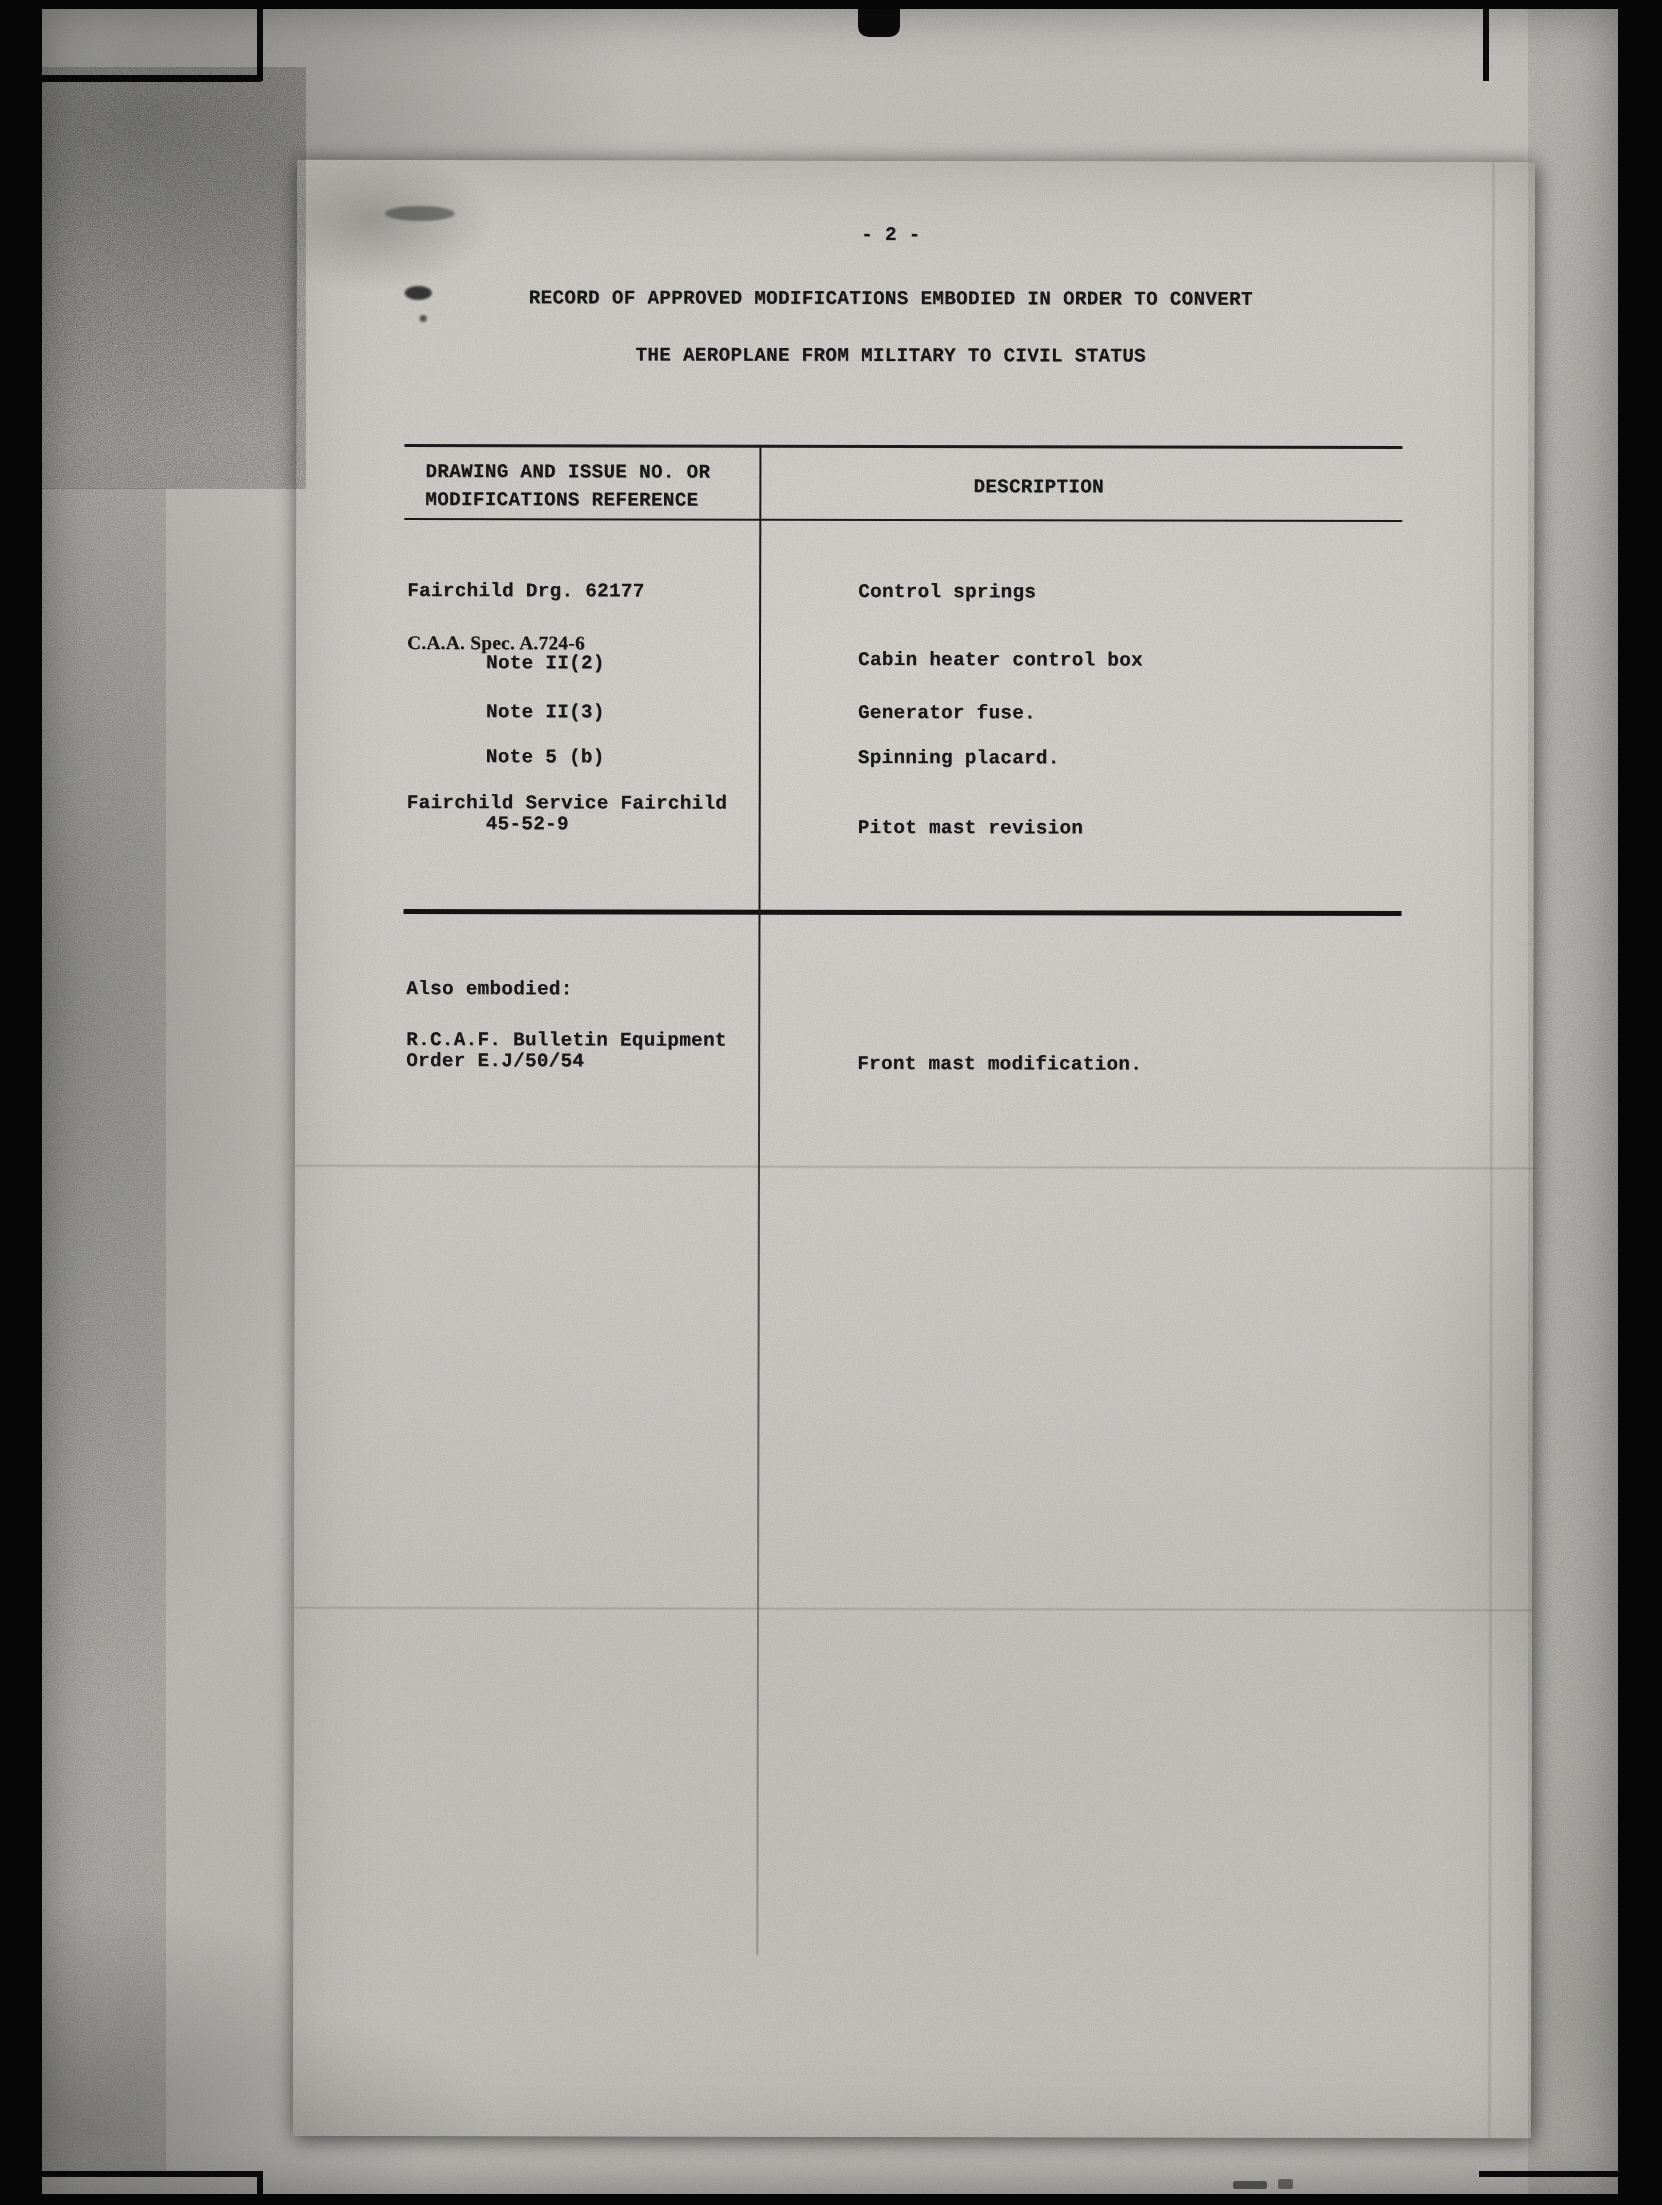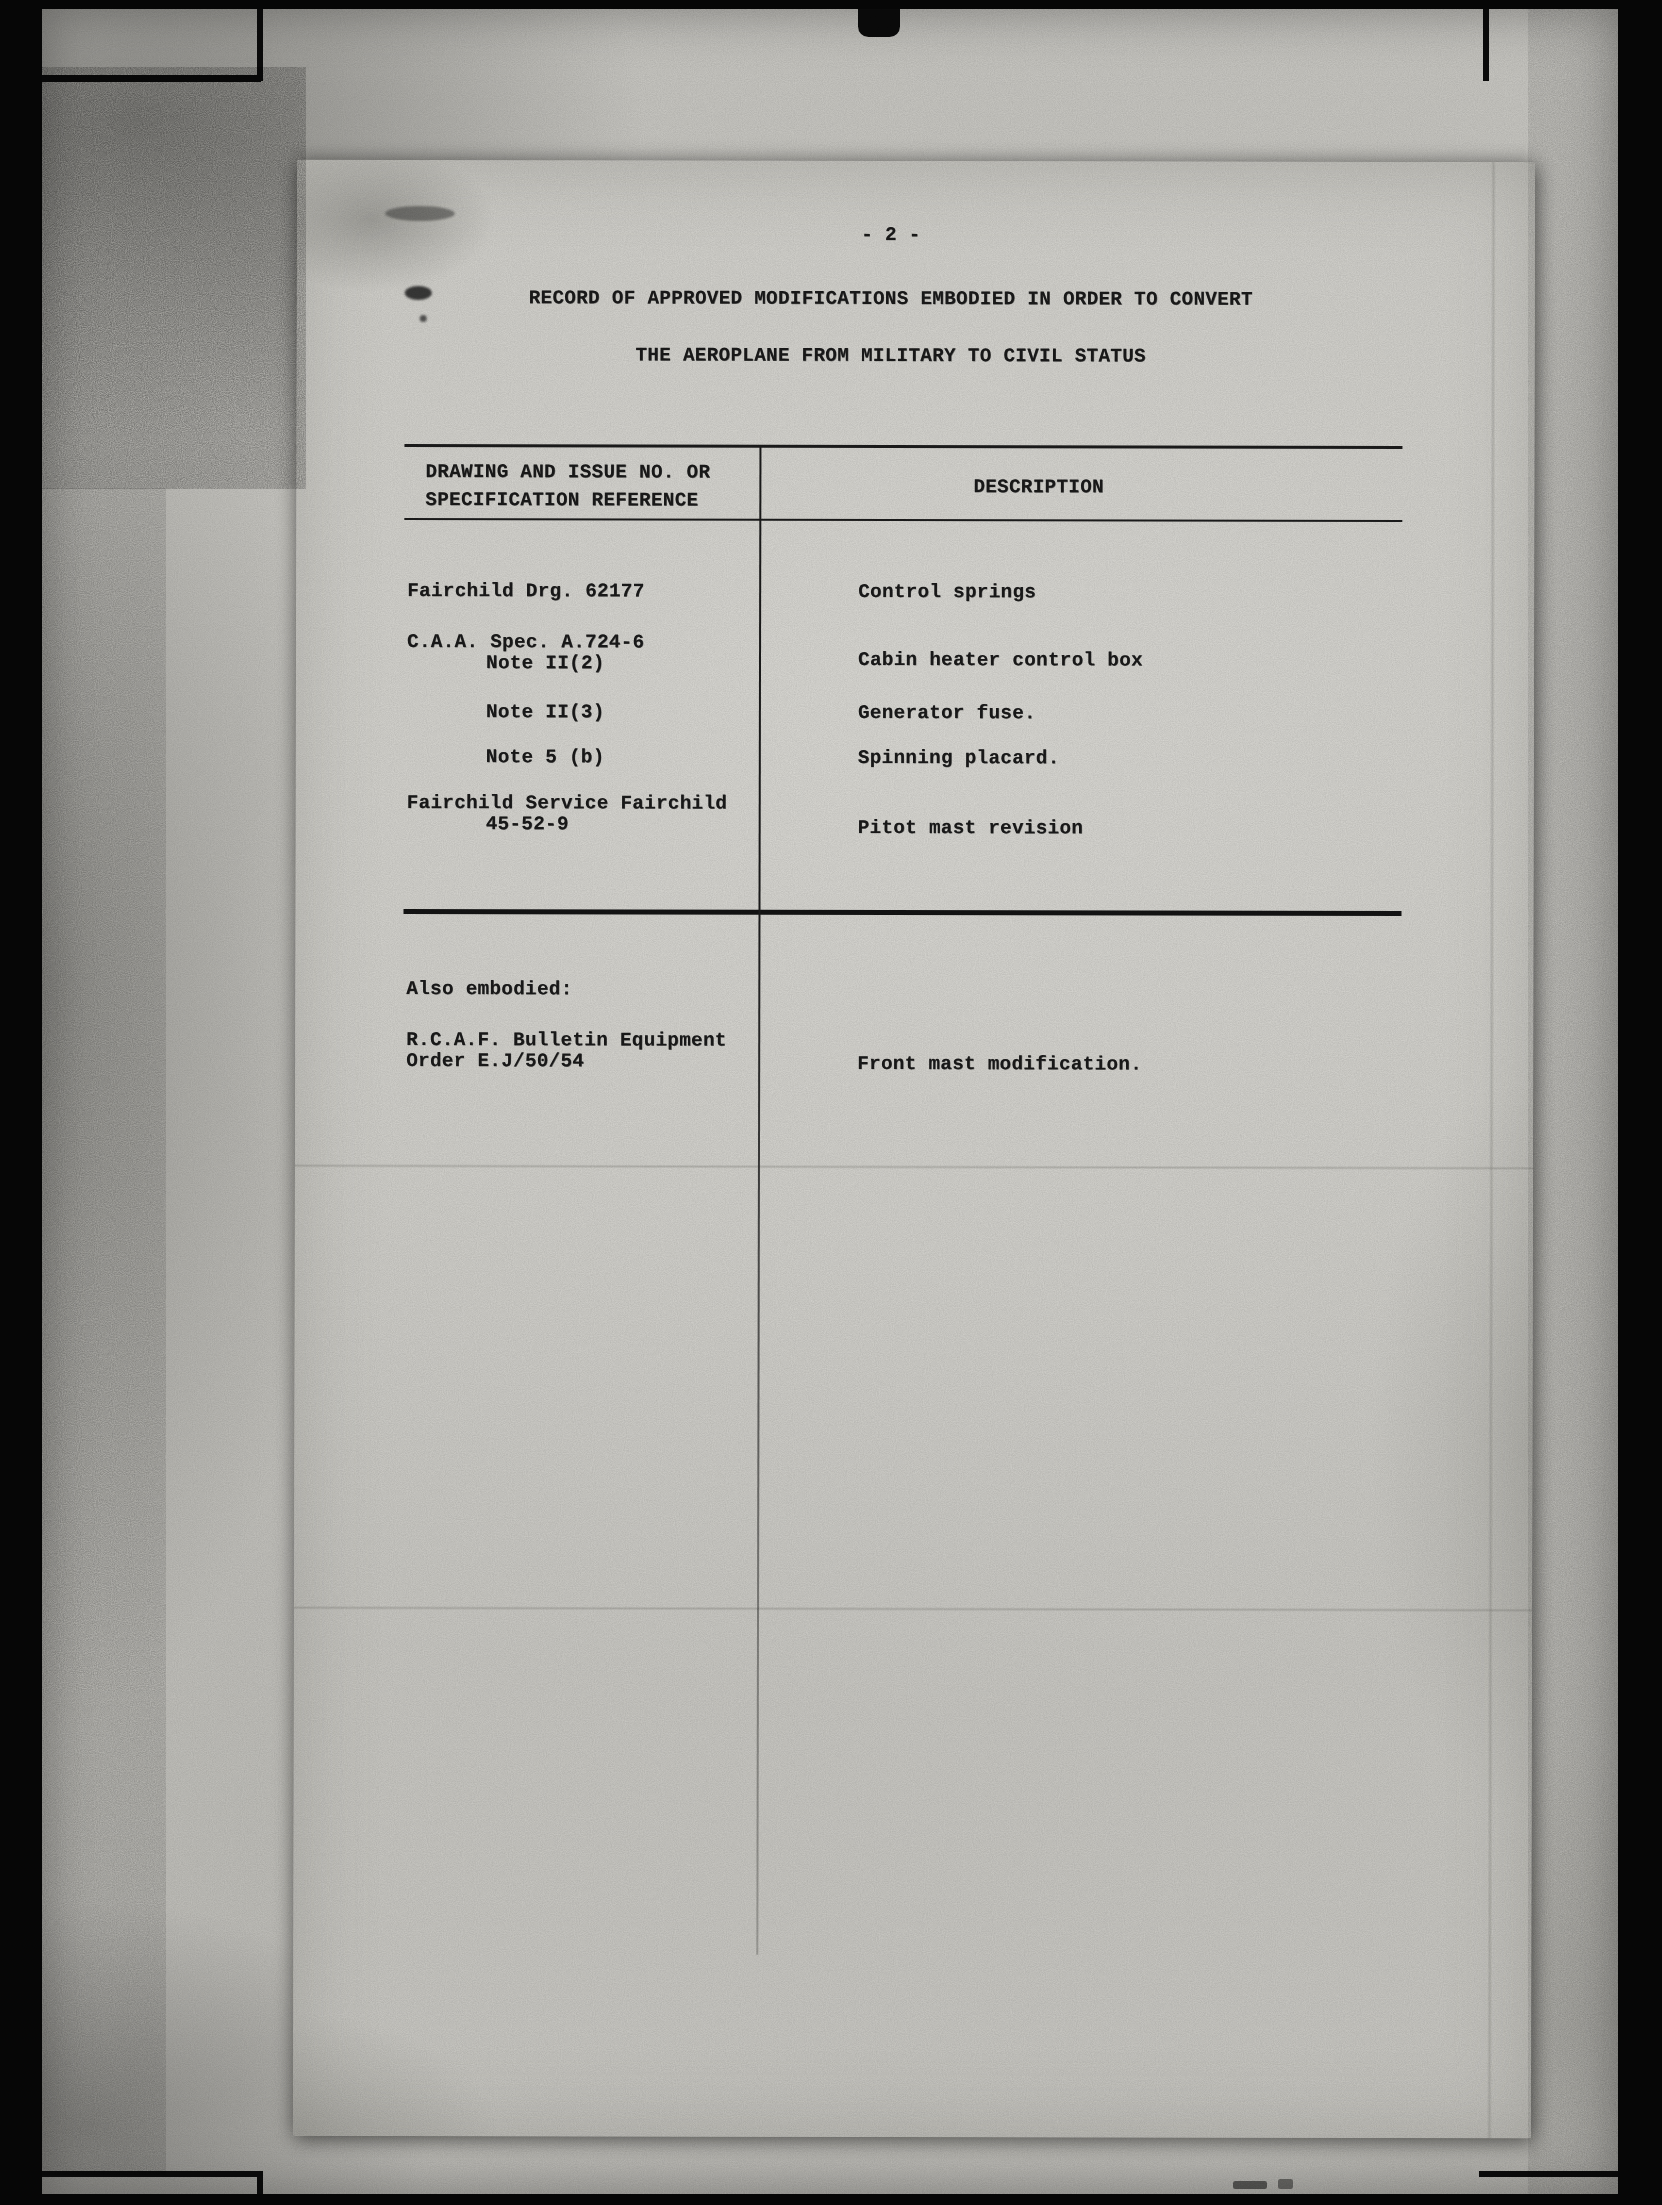--- a/index.html
+++ b/index.html
@@ -108,27 +108,27 @@
     <div class="t center" style="top:64px;">- 2 -</div>
     <div class="t center" style="top:128px;">RECORD OF APPROVED MODIFICATIONS EMBODIED IN ORDER TO CONVERT</div>
     <div class="t center" style="top:185px;">THE AEROPLANE FROM MILITARY TO CIVIL STATUS</div>
 
     <div class="rule rule-top"></div>
     <div class="rule rule-header"></div>
     <div class="rule rule-heavy"></div>
     <div class="divider"></div>
 
     <div class="t" style="left:129px; top:302px;">DRAWING AND ISSUE NO. OR</div>
-    <div class="t" style="left:129px; top:330px;">SPECIFICATION REFERENCE</div>
+    <div class="t" style="left:129px; top:330px;">MODIFICATIONS REFERENCE</div>
     <div class="t" style="left:677px; top:316px;text-align:right;">DESCRIPTION</div>
 
     <div class="t" style="left:111px; top:421px;">Fairchild Drg. 62177</div>
     <div class="t" style="left:562px; top:421px;">Control springs</div>
 
-    <div class="t" style="left:111px; top:472px;">C.A.A. Spec. A.724-6</div>
+    <div class="t" style="left:111px; top:472px;font-family:Liberation Serif, serif;">C.A.A. Spec. A.724-6</div>
     <div class="t" style="left:190px; top:493px;">Note II(2)</div>
     <div class="t" style="left:562px; top:489px;">Cabin heater control box</div>
 
     <div class="t" style="left:190px; top:542px;">Note II(3)</div>
     <div class="t" style="left:562px; top:542px;">Generator fuse.</div>
 
     <div class="t" style="left:190px; top:587px;">Note 5 (b)</div>
     <div class="t" style="left:562px; top:587px;">Spinning placard.</div>
 
     <div class="t" style="left:111px; top:633px;">Fairchild Service Fairchild</div>

